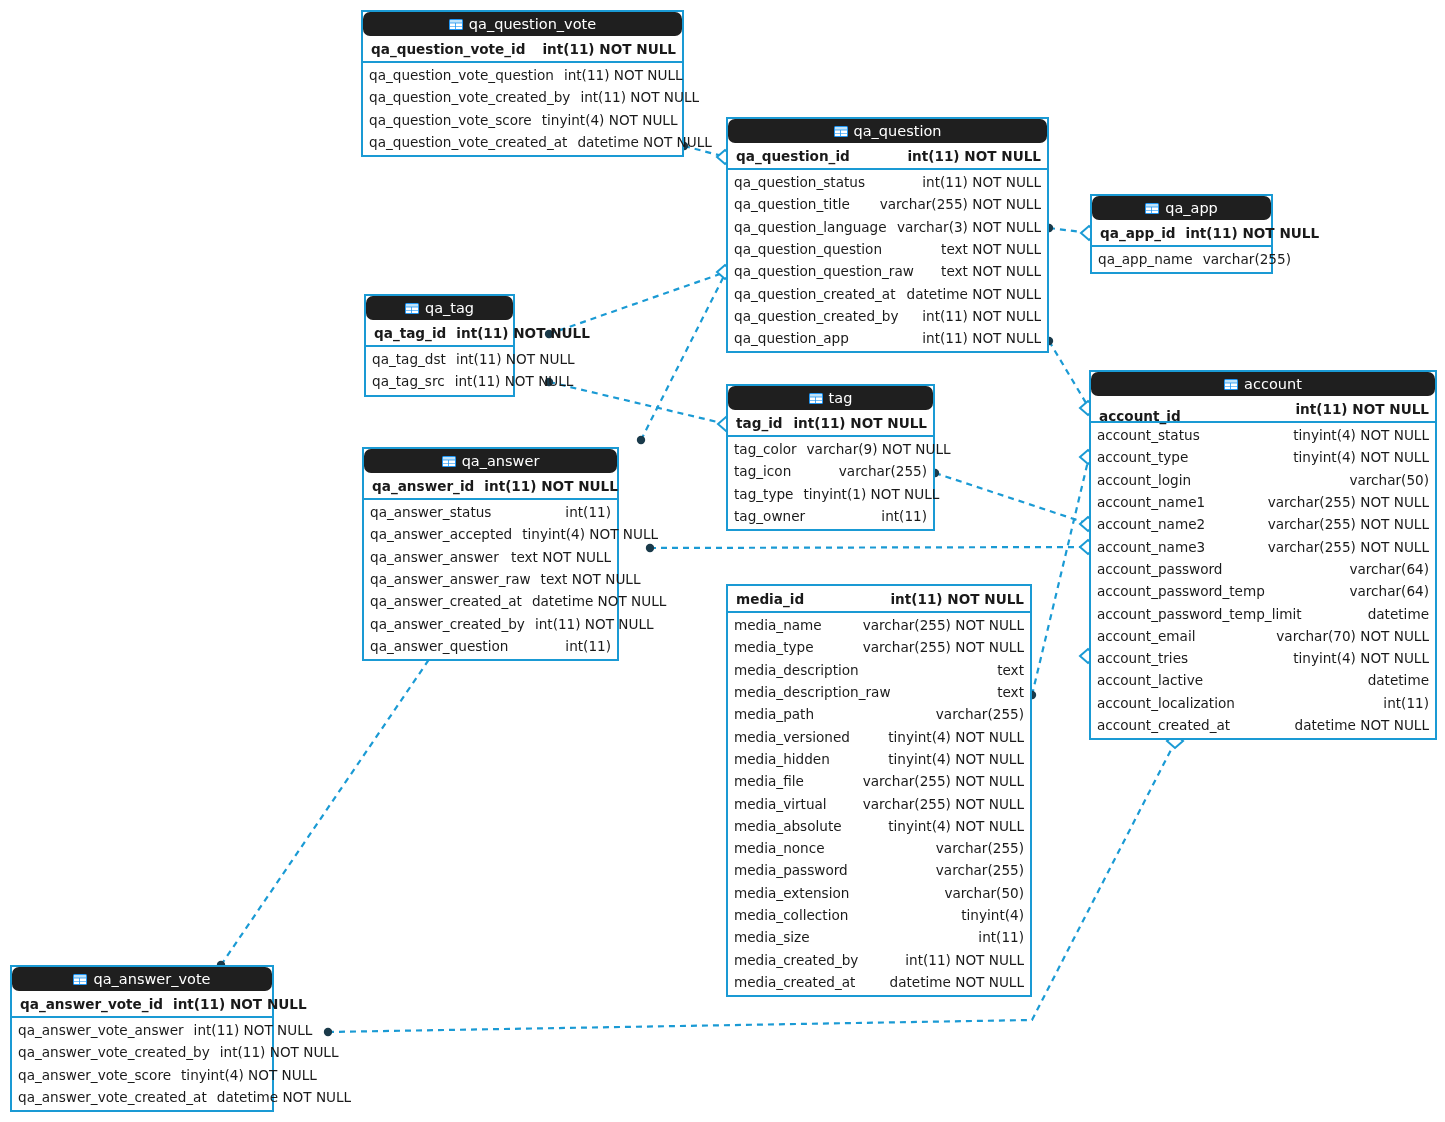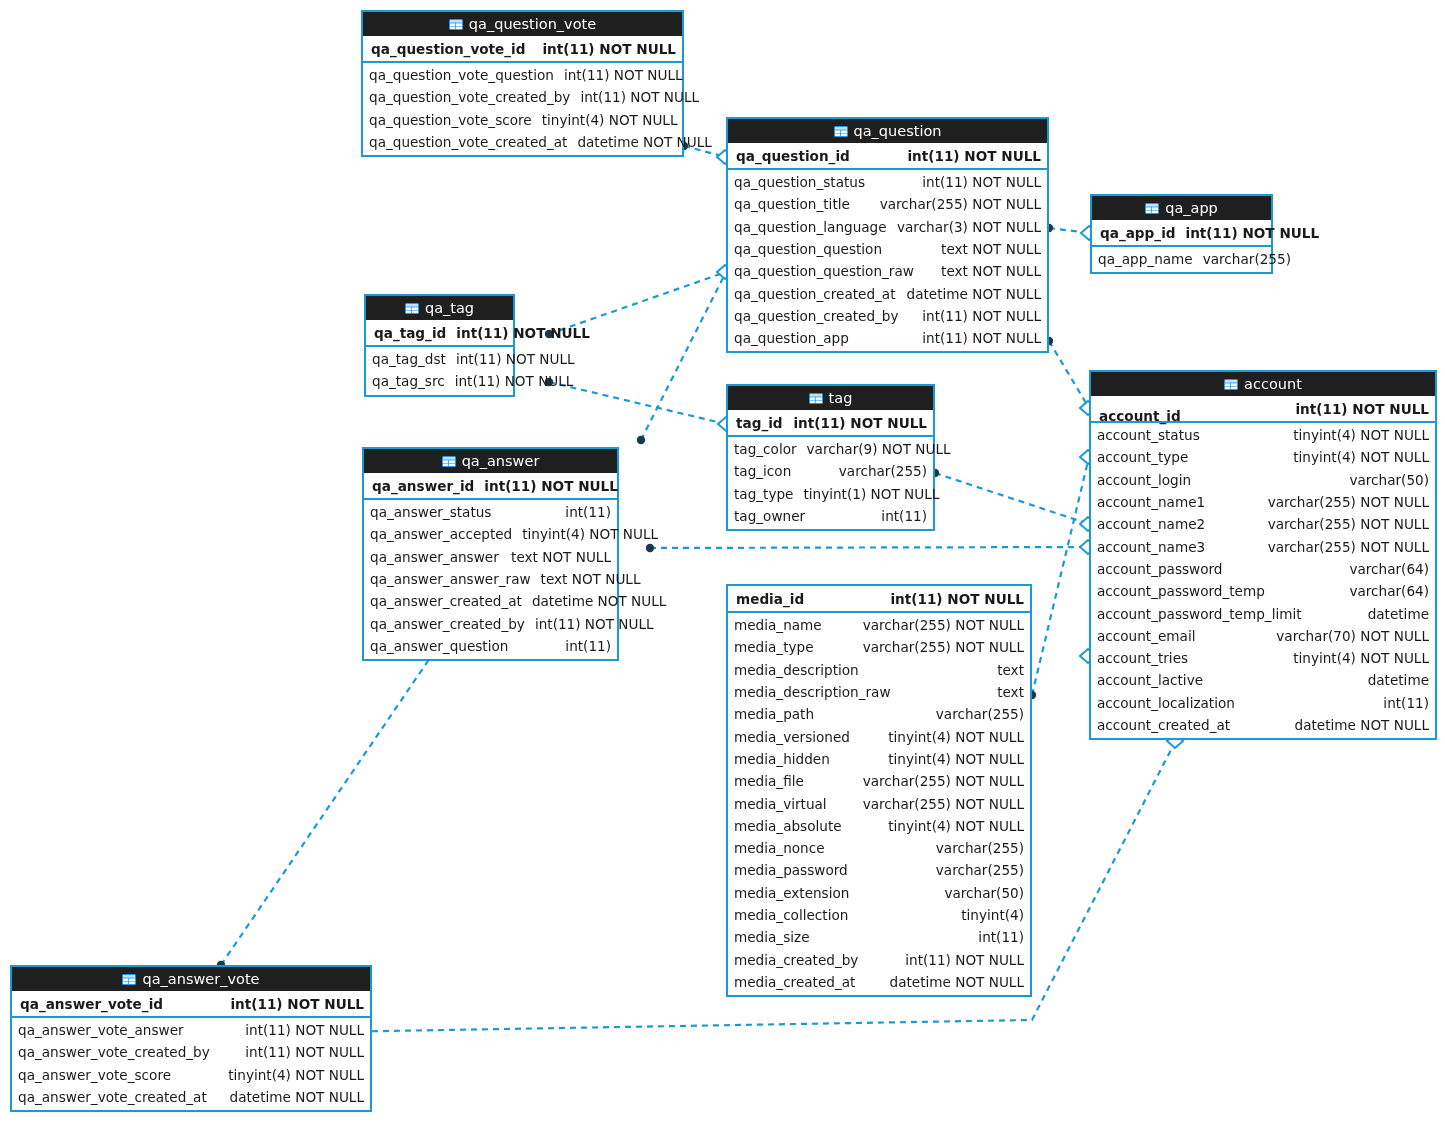--- a/index.html
+++ b/index.html
@@ -5,21 +5,21 @@
   html,body{margin:0;padding:0;background:#ffffff;}
   body{width:1445px;height:1122px;position:relative;overflow:hidden;
        font-family:"DejaVu Sans","Liberation Sans",sans-serif;}
   #canvas{position:absolute;left:0;top:0;width:1445px;height:1122px;}
   #edges{position:absolute;left:0;top:0;width:1445px;height:1122px;pointer-events:none;}
 
   .table{position:absolute;background:#ffffff;border:2px solid #1a9ad4;
          box-sizing:border-box;box-shadow:0 0 0 0 rgba(0,0,0,0);}
   .thead{background:#1f1f1f;color:#ffffff;height:24px;line-height:24px;
          text-align:center;font-size:14.5px;display:flex;align-items:center;
-         justify-content:center;gap:6px;}
+         justify-content:center;gap:6px;border-radius:7px;}
   .tbl-icon{display:inline-block;width:14px;height:11px;position:relative;}
   .tbl-icon svg{display:block;}
   .pk{font-weight:bold;border-bottom:2px solid #1a9ad4;}
   .row{display:flex;justify-content:space-between;align-items:center;
        padding:0 6px;height:22.3px;font-size:13.6px;color:#1a1a1a;
        white-space:nowrap;}
   .row .cname{padding-right:10px;}
   .row .ctype{text-align:right;}
   .pkrow{height:25px;padding-left:8px;}
   .body-rows{padding:1px 0 2px 0;}
@@ -461,21 +461,21 @@
         <div class="row">
           <span class="cname">media_created_by</span>
           <span class="ctype">int(11) NOT NULL</span>
         </div>
         <div class="row">
           <span class="cname">media_created_at</span>
           <span class="ctype">datetime NOT NULL</span>
         </div>
       </div>
     </div>
-    <div class="table" style="left: 10px; top: 965px; width: 362px;">
+    <div class="table" style="left: 10px; top: 965px; width: 264px;">
       <div class="thead">
         <span class="tbl-icon">
           <svg viewBox="0 0 14 11" width="14" height="11" aria-hidden="true">
             <rect x="0" y="0" width="14" height="11" rx="1.5" fill="#2196f3"></rect>
             <rect x="1" y="1" width="12" height="2.6" fill="#bfe3fb"></rect>
             <rect x="1" y="4.4" width="5.2" height="2.6" fill="#ffffff"></rect>
             <rect x="7.0" y="4.4" width="6.0" height="2.6" fill="#ffffff"></rect>
             <rect x="1" y="7.6" width="5.2" height="2.4" fill="#ffffff"></rect>
             <rect x="7.0" y="7.6" width="6.0" height="2.4" fill="#ffffff"></rect>
           </svg>

